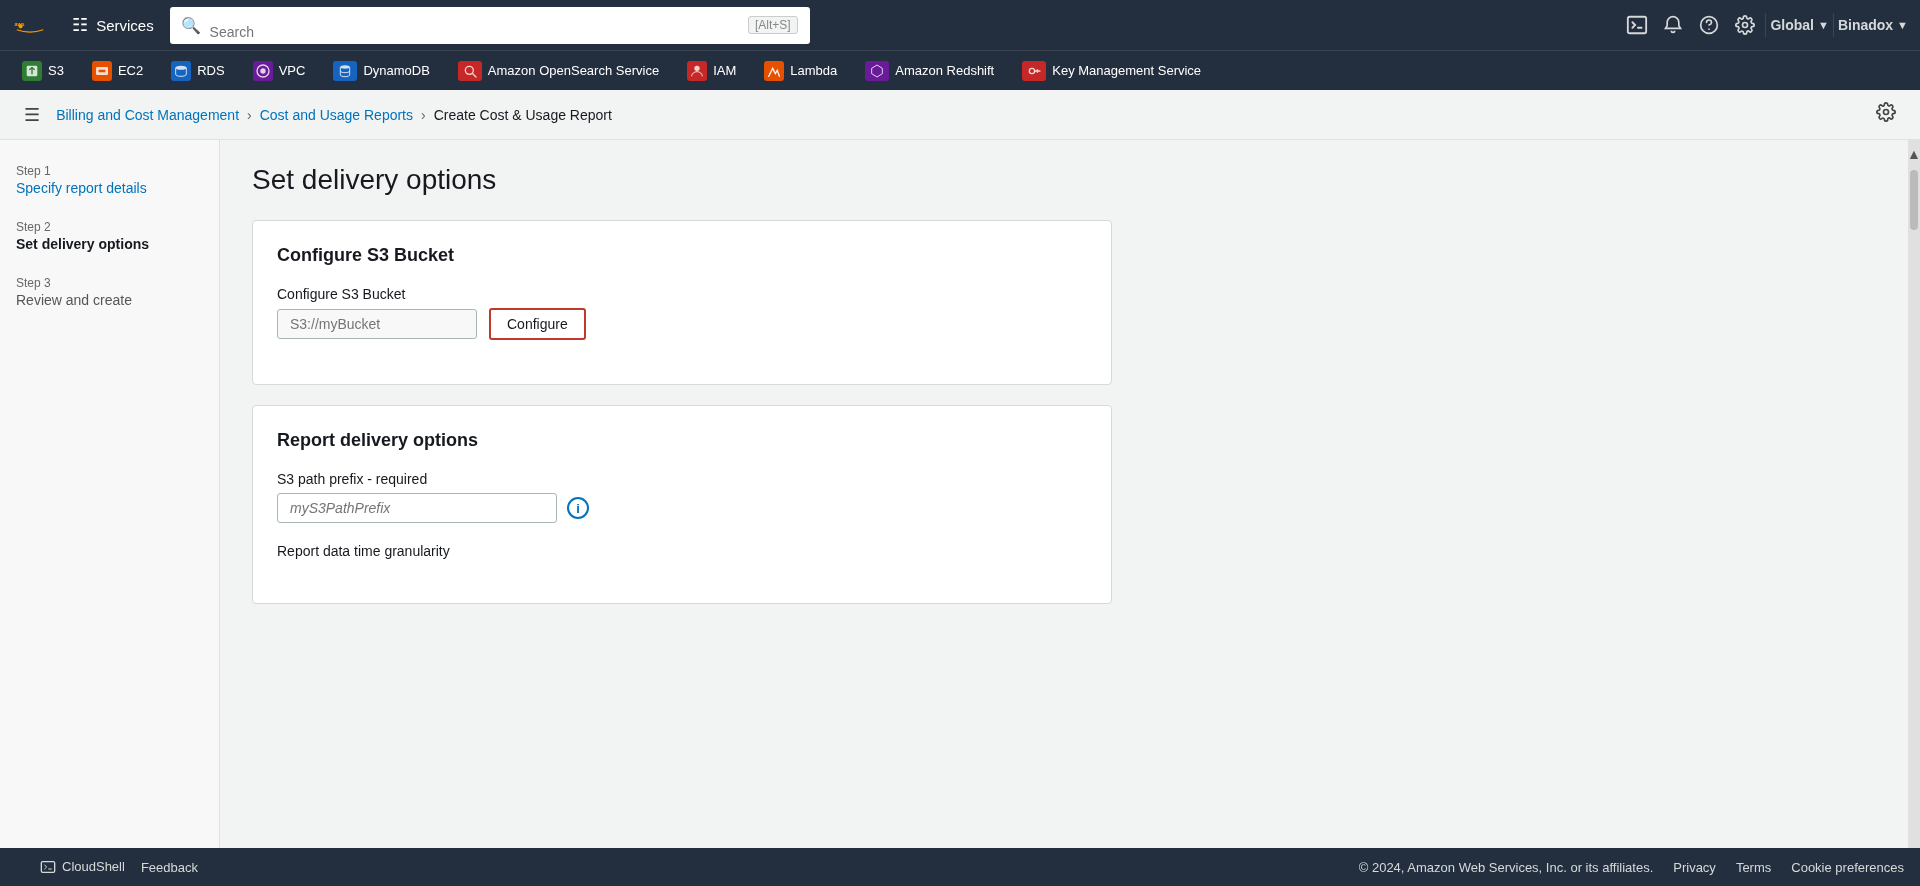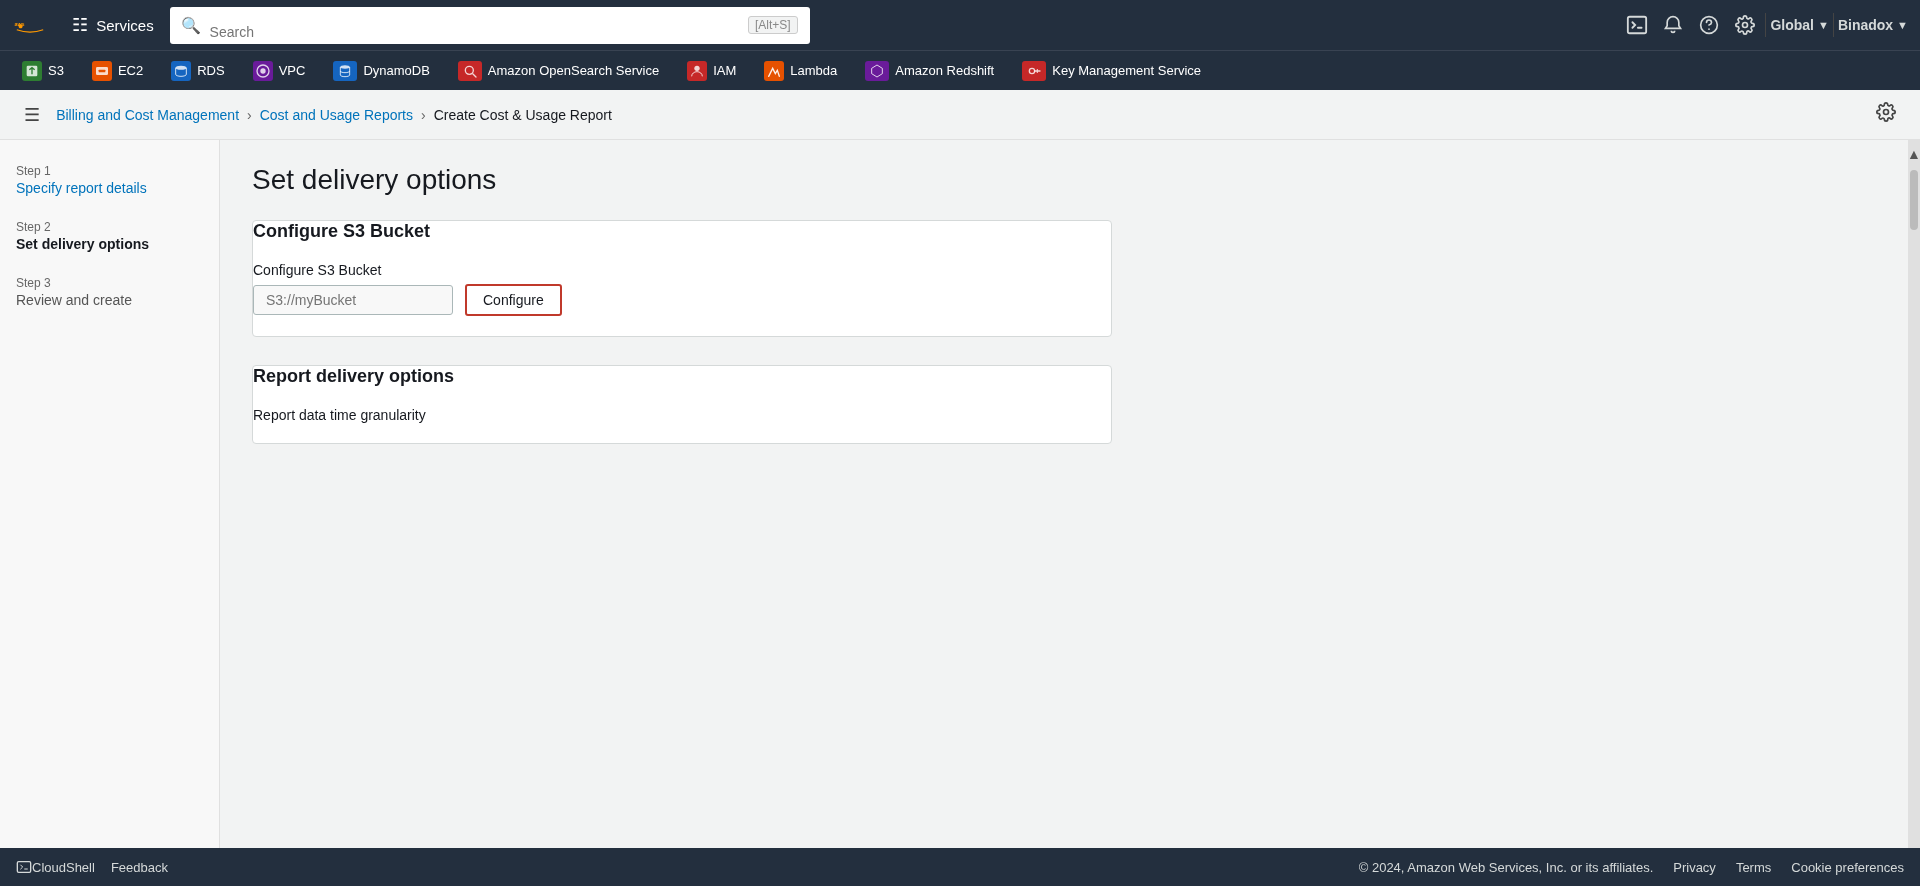--- a/index.html
+++ b/index.html
@@ -179,21 +179,22 @@
       font-weight: 400;
       color: #16191f;
       margin-bottom: 24px;
     }
 
     
     .card {
       background: #fff;
       border: 1px solid #d5d9d9;
       border-radius: 4px;
-      margin-bottom: 28px;
+      padding: 24px;
+      margin-bottom: 20px;
       max-width: 860px;
     }
     .card-title {
       font-size: 18px;
       font-weight: 700;
       color: #16191f;
       margin-bottom: 20px;
     }
 
     
@@ -291,24 +292,25 @@
       color: #d5d9d9;
       font-size: 13px;
     }
     .bottom-link {
       color: #d5d9d9;
       text-decoration: none;
       cursor: pointer;
     }
     .cloudshell-btn {
       display: flex;
-      align-items: center;
-      gap: 0;
+      align-items: flex-start;
+      gap: 6px;
       cursor: pointer;
       color: #d5d9d9;
+      margin-left: 24px;
     }
     .feedback-btn { cursor: pointer; color: #d5d9d9; }
 
     
     .right-scroll-bar {
       width: 12px;
       background: #e0e0e0;
       display: flex;
       flex-direction: column;
       align-items: center;
@@ -539,20 +541,27 @@
         <div class="field-row">
           <input type="text" class="s3-input" readonly="" placeholder="S3://myBucket" style="">
           <button class="configure-btn">Configure</button>
         </div>
       </div>
     </div>
 
     <div class="card">
       <div class="card-title">Report delivery options</div>
 
+      <div class="field-group">
+        <label class="field-label">S3 path prefix - required</label>
+        <div class="field-row-info">
+          <input type="text" class="text-input" placeholder="myS3PathPrefix" style="">
+          <div class="info-icon" title="More information">i</div>
+        </div>
+      </div>
 
       <div class="field-group">
         <div class="granularity-label">Report data time granularity</div>
       </div>
     </div>
   </div>
 
   <div class="right-scroll-bar">
     <span class="scroll-top-arrow">▲</span>
     <div class="scroll-thumb"></div>

